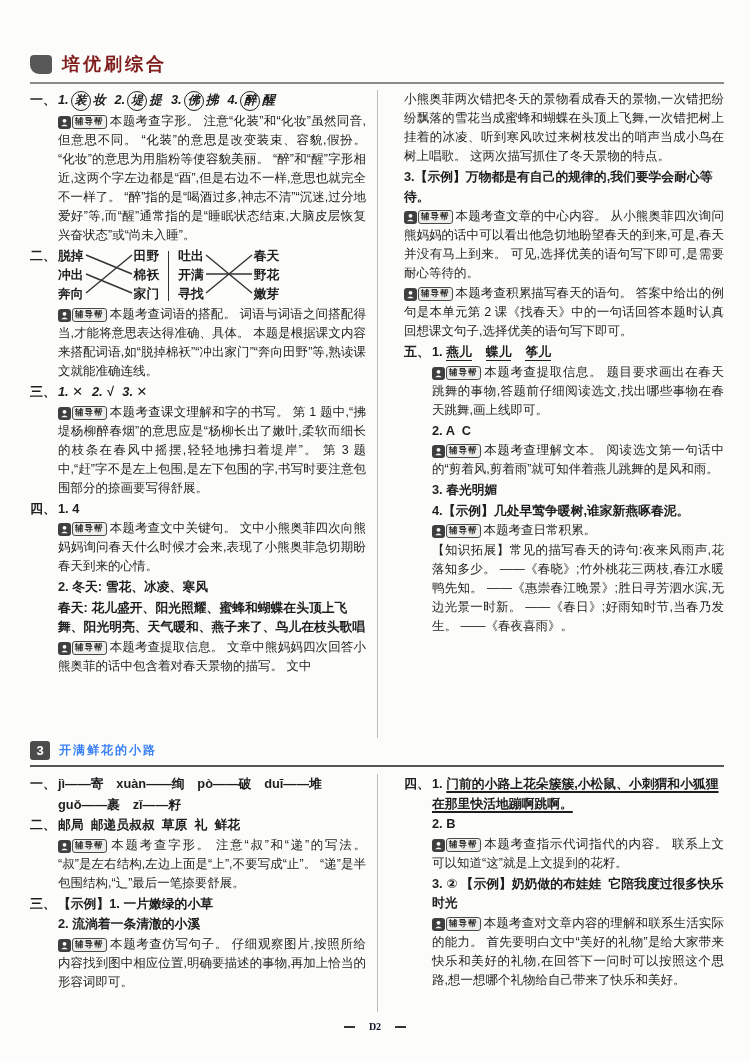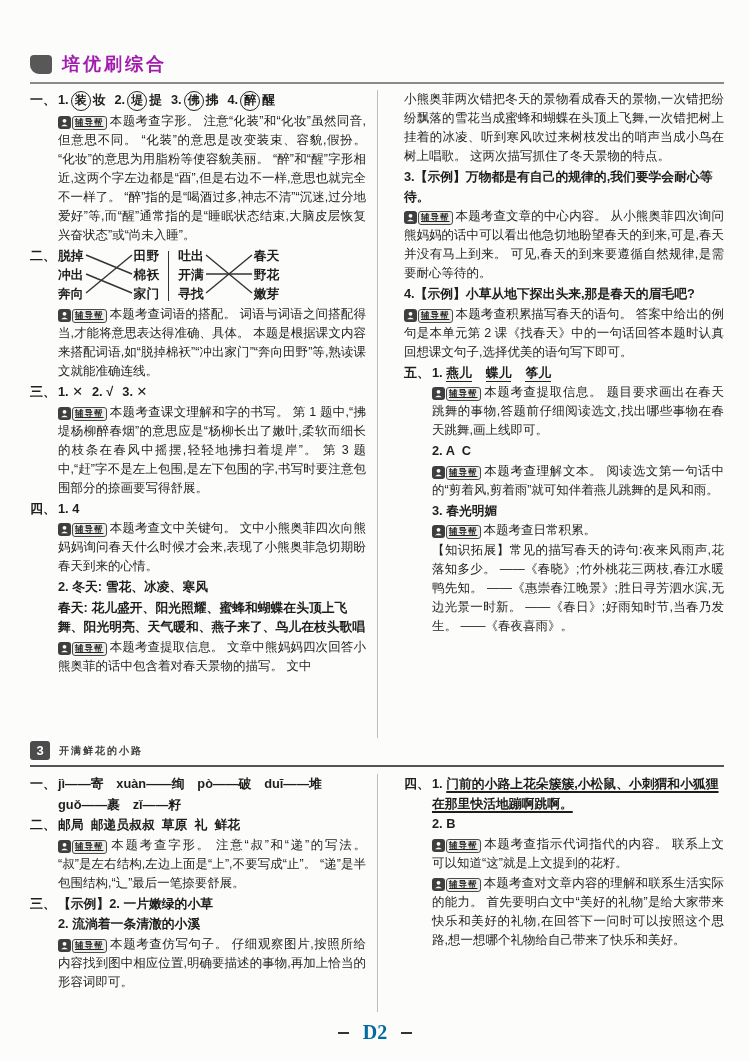--- a/index.html
+++ b/index.html
@@ -4,70 +4,70 @@
 <style>
   html,body{margin:0;padding:0;}
   body{width:750px;height:1061px;background:#f2f2ee;}
   .page{position:relative;width:750px;height:1061px;background:#fcfcfa;
         font-family:"Liberation Sans","DejaVu Sans",sans-serif;color:#1e1e1e;overflow:hidden;}
 
   
   .hdr{position:absolute;left:30px;right:26px;top:52px;display:flex;align-items:center;gap:10px;
        border-bottom:2px solid #8a8a8a;padding-bottom:6px;}
   .hdr-square{width:22px;height:19px;background:#585858;border-radius:4px 4px 4px 9px;flex:0 0 auto;}
-  .hdr-title{font-size:18px;font-weight:bold;letter-spacing:3px;color:#a21caf;}
+  .hdr-title{font-size:18px;font-weight:bold;letter-spacing:3px;color:#7f1d1d;}
 
   
   .cols{position:absolute;left:30px;right:26px;display:flex;}
   .cols.top{top:90px;height:648px;}
   .cols.bottom{top:774px;height:238px;}
   .col{width:50%;box-sizing:border-box;}
   .col.left{padding-right:11px;}
   .col.right{padding-left:26px;border-left:1px solid #bdbdbd;}
 
   
   p{margin:0 0 1px 0;font-size:12.5px;line-height:19px;text-align:justify;}
   .ans-line{font-weight:bold;font-size:12.8px;line-height:19.5px;text-align:left;white-space:pre-wrap;}
   .sec{position:relative;padding-left:28px;margin-bottom:1px;}
   .sec-marker{position:absolute;left:0;top:0;font-weight:bold;font-size:13px;line-height:19.5px;}
 
   
-  .fdb{display:inline-flex;align-items:flex-start;gap:1px;margin-right:3px;vertical-align:-2px;text-decoration:underline;}
+  .fdb{display:inline-flex;align-items:flex-end;gap:1px;margin-right:3px;vertical-align:-2px;}
   .fdb-icon{width:13px;height:13px;background:#3f3f3f;border-radius:3px;display:inline-flex;
             align-items:center;justify-content:center;flex:0 0 auto;}
   .fdb-label{border:1px solid #4a4a4a;border-radius:3px;font-size:8.5px;font-weight:bold;
              padding:0 2px;height:12px;line-height:11px;background:#efefec;color:#2a2a2a;letter-spacing:1px;}
 
   
-  .pair{margin-right:9px;}
+  .pair{margin-right:9px;font-style:italic;}
   .pair-num{font-weight:bold;}
   .circled{display:inline-block;border:1.5px solid #222;border-radius:50%;width:18px;height:18px;
            line-height:17px;text-align:center;font-size:12px;font-weight:bold;margin:0 2px;}
   .plain-ch{font-weight:bold;}
 
   
   .match{display:flex;align-items:center;margin:1px 0 2px 0;}
   .match-col{display:flex;flex-direction:column;font-weight:bold;font-size:12.8px;line-height:19px;}
   .match-svg{width:50px;height:57px;flex:0 0 auto;}
   .match-divider{width:0;border-left:1.5px solid #333;height:50px;margin:3px 9px 0 9px;}
 
   
   .uword{border-bottom:1.5px solid #222;padding-bottom:1px;margin-right:14px;margin-top:24px;}
   .ulined{text-decoration:underline;text-underline-offset:3px;text-decoration-thickness:1.5px;}
 
   
   .l3-hdr{position:absolute;left:30px;right:26px;top:741px;display:flex;align-items:center;gap:9px;
           border-bottom:2px solid #555;padding-bottom:5px;}
   .l3-badge{width:20px;height:19px;background:#4c4c4c;color:#fff;font-weight:bold;font-size:13px;
             display:flex;align-items:center;justify-content:center;border-radius:3px;flex:0 0 auto;}
-  .l3-title{font-size:10px;font-weight:bold;letter-spacing:2px;color:#404040;}
+  .l3-title{font-size:12px;font-weight:bold;letter-spacing:2px;color:#3b82f6;}
 
   
   .footer{position:absolute;left:0;right:0;top:1021px;display:flex;align-items:center;justify-content:center;gap:14px;
-          font-family:"Liberation Serif","DejaVu Serif",serif;font-weight:bold;font-size:20px;color:#0369a1;}
+          font-family:"Liberation Serif","DejaVu Serif",serif;font-weight:bold;font-size:10px;color:#0f172a;}
   .footer-dash{width:11px;height:2px;background:#333;display:inline-block;}
 </style>
 </head>
 <body>
 
 <div class="page">
 
   <div class="hdr">
     <span class="hdr-square"></span>
     <span class="hdr-title">培优刷综合</span>
@@ -181,22 +181,21 @@
       <p>小熊奥菲两次错把冬天的景物看成春天的景物,一次错把纷纷飘落的雪花当成蜜蜂和蝴蝶在头顶上飞舞,一次错把树上挂着的冰凌、听到寒风吹过来树枝发出的哨声当成小鸟在树上唱歌。 这两次描写抓住了冬天景物的特点。</p>
       <p class="ans-line">3.【示例】万物都是有自己的规律的,我们要学会耐心等待。</p>
       <p><span class="fdb">
             <span class="fdb-icon">
               <svg viewBox="0 0 10 10" width="9" height="9">
                 <circle cx="5" cy="3.1" r="2.1" fill="#fff"></circle>
                 <path d="M1.2 9.3 Q5 5.4 8.8 9.3 Z" fill="#fff"></path>
               </svg>
             </span>
             <span class="fdb-label">辅导帮</span>
-          </span><span>本题考查文章的中心内容。 从小熊奥菲四次询问熊妈妈的话中可以看出他急切地盼望春天的到来,可是,春天并没有马上到来。 可见,春天的到来要遵循自然规律,是需要耐心等待的。</span></p>
-      <p class="ans-line">4.【示例】小草从地下探出头来,那是春天的眉毛吧?</p>
+          </span><span>本题考查文章的中心内容。 从小熊奥菲四次询问熊妈妈的话中可以看出他急切地盼望春天的到来,可是,春天并没有马上到来。 可见,选择优美的语句写下即可,是需要耐心等待的。</span></p>
       <p><span class="fdb">
             <span class="fdb-icon">
               <svg viewBox="0 0 10 10" width="9" height="9">
                 <circle cx="5" cy="3.1" r="2.1" fill="#fff"></circle>
                 <path d="M1.2 9.3 Q5 5.4 8.8 9.3 Z" fill="#fff"></path>
               </svg>
             </span>
             <span class="fdb-label">辅导帮</span>
           </span><span>本题考查积累描写春天的语句。 答案中给出的例句是本单元第 2 课《找春天》中的一句话回答本题时认真回想课文句子,选择优美的语句写下即可。</span></p>
 
@@ -216,20 +215,21 @@
         <p><span class="fdb">
               <span class="fdb-icon">
                 <svg viewBox="0 0 10 10" width="9" height="9">
                   <circle cx="5" cy="3.1" r="2.1" fill="#fff"></circle>
                   <path d="M1.2 9.3 Q5 5.4 8.8 9.3 Z" fill="#fff"></path>
                 </svg>
               </span>
               <span class="fdb-label">辅导帮</span>
             </span><span>本题考查理解文本。 阅读选文第一句话中的“剪着风,剪着雨”就可知伴着燕儿跳舞的是风和雨。</span></p>
         <p class="ans-line">3. 春光明媚</p>
+        <p class="ans-line">4.【示例】几处早莺争暖树,谁家新燕啄春泥。</p>
         <p><span class="fdb">
               <span class="fdb-icon">
                 <svg viewBox="0 0 10 10" width="9" height="9">
                   <circle cx="5" cy="3.1" r="2.1" fill="#fff"></circle>
                   <path d="M1.2 9.3 Q5 5.4 8.8 9.3 Z" fill="#fff"></path>
                 </svg>
               </span>
               <span class="fdb-label">辅导帮</span>
             </span><span>本题考查日常积累。</span></p>
         <p>【知识拓展】常见的描写春天的诗句:夜来风雨声,花落知多少。 ——《春晓》;竹外桃花三两枝,春江水暖鸭先知。 ——《惠崇春江晚景》;胜日寻芳泗水滨,无边光景一时新。 ——《春日》;好雨知时节,当春乃发生。 ——《春夜喜雨》。</p>
@@ -258,21 +258,21 @@
                 <svg viewBox="0 0 10 10" width="9" height="9">
                   <circle cx="5" cy="3.1" r="2.1" fill="#fff"></circle>
                   <path d="M1.2 9.3 Q5 5.4 8.8 9.3 Z" fill="#fff"></path>
                 </svg>
               </span>
               <span class="fdb-label">辅导帮</span>
             </span><span>本题考查字形。 注意“叔”和“递”的写法。 “叔”是左右结构,左边上面是“上”,不要写成“止”。 “递”是半包围结构,“辶”最后一笔捺要舒展。</span></p>
       </div>
       <div class="sec">
         <span class="sec-marker">三、</span>
-        <p class="ans-line">【示例】2. 一片嫩绿的小草</p>
+        <p class="ans-line">【示例】1. 一片嫩绿的小草</p>
         <p class="ans-line">2. 流淌着一条清澈的小溪</p>
         <p><span class="fdb">
               <span class="fdb-icon">
                 <svg viewBox="0 0 10 10" width="9" height="9">
                   <circle cx="5" cy="3.1" r="2.1" fill="#fff"></circle>
                   <path d="M1.2 9.3 Q5 5.4 8.8 9.3 Z" fill="#fff"></path>
                 </svg>
               </span>
               <span class="fdb-label">辅导帮</span>
             </span><span>本题考查仿写句子。 仔细观察图片,按照所给内容找到图中相应位置,明确要描述的事物,再加上恰当的形容词即可。</span></p>
@@ -286,20 +286,21 @@
         <p class="ans-line">2. B</p>
         <p><span class="fdb">
               <span class="fdb-icon">
                 <svg viewBox="0 0 10 10" width="9" height="9">
                   <circle cx="5" cy="3.1" r="2.1" fill="#fff"></circle>
                   <path d="M1.2 9.3 Q5 5.4 8.8 9.3 Z" fill="#fff"></path>
                 </svg>
               </span>
               <span class="fdb-label">辅导帮</span>
             </span><span>本题考查指示代词指代的内容。 联系上文可以知道“这”就是上文提到的花籽。</span></p>
+        <p class="ans-line">3. ② 【示例】奶奶做的布娃娃  它陪我度过很多快乐时光</p>
         <p><span class="fdb">
               <span class="fdb-icon">
                 <svg viewBox="0 0 10 10" width="9" height="9">
                   <circle cx="5" cy="3.1" r="2.1" fill="#fff"></circle>
                   <path d="M1.2 9.3 Q5 5.4 8.8 9.3 Z" fill="#fff"></path>
                 </svg>
               </span>
               <span class="fdb-label">辅导帮</span>
             </span><span>本题考查对文章内容的理解和联系生活实际的能力。 首先要明白文中“美好的礼物”是给大家带来快乐和美好的礼物,在回答下一问时可以按照这个思路,想一想哪个礼物给自己带来了快乐和美好。</span></p>
       </div>

